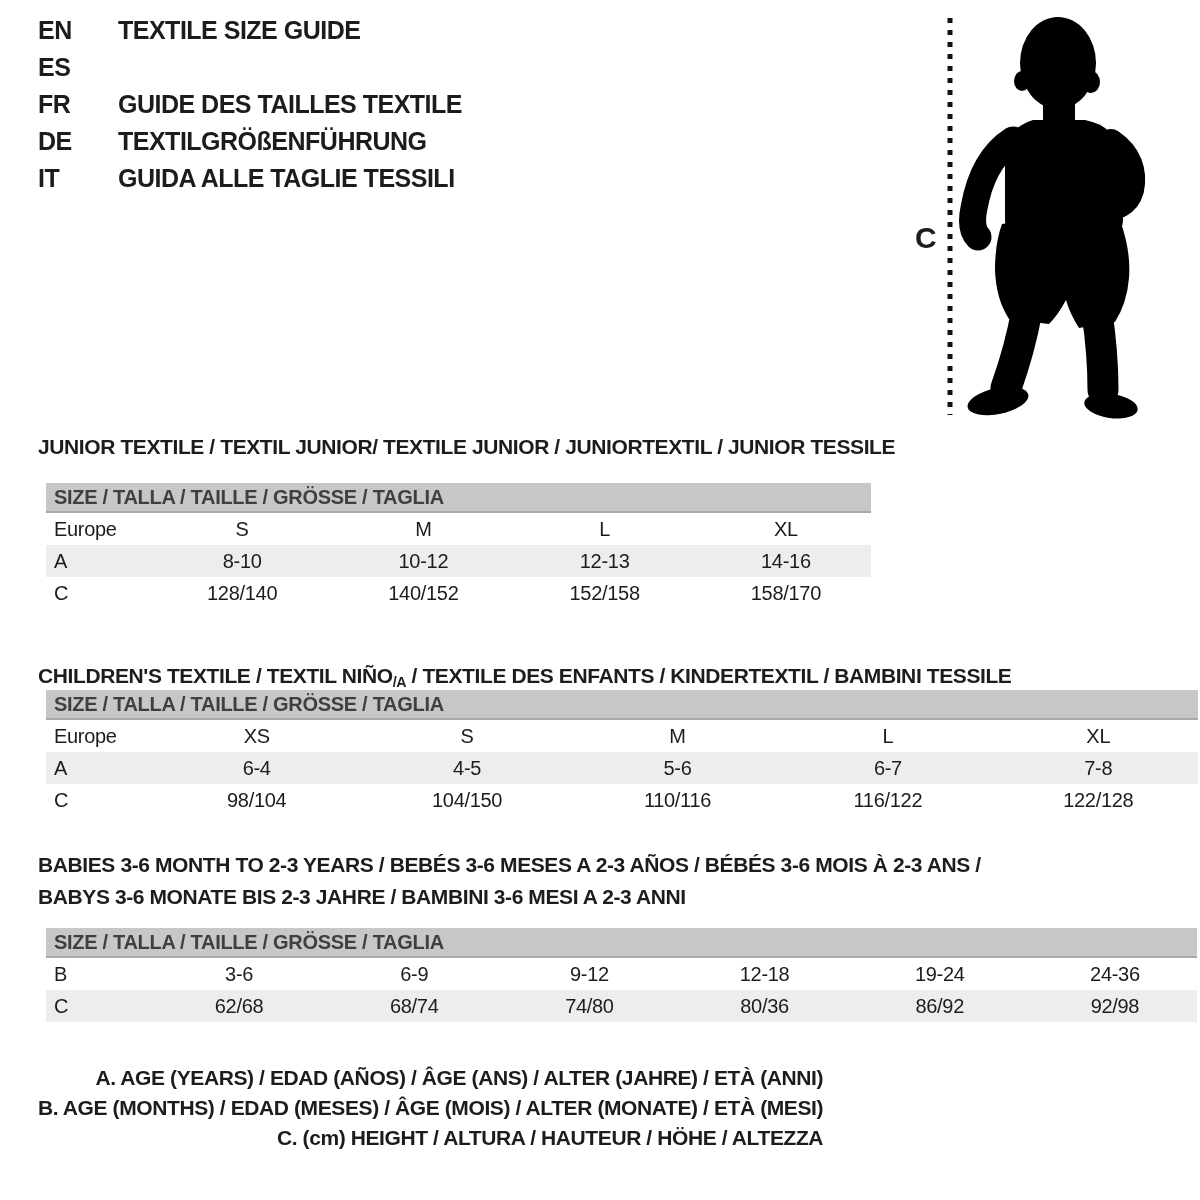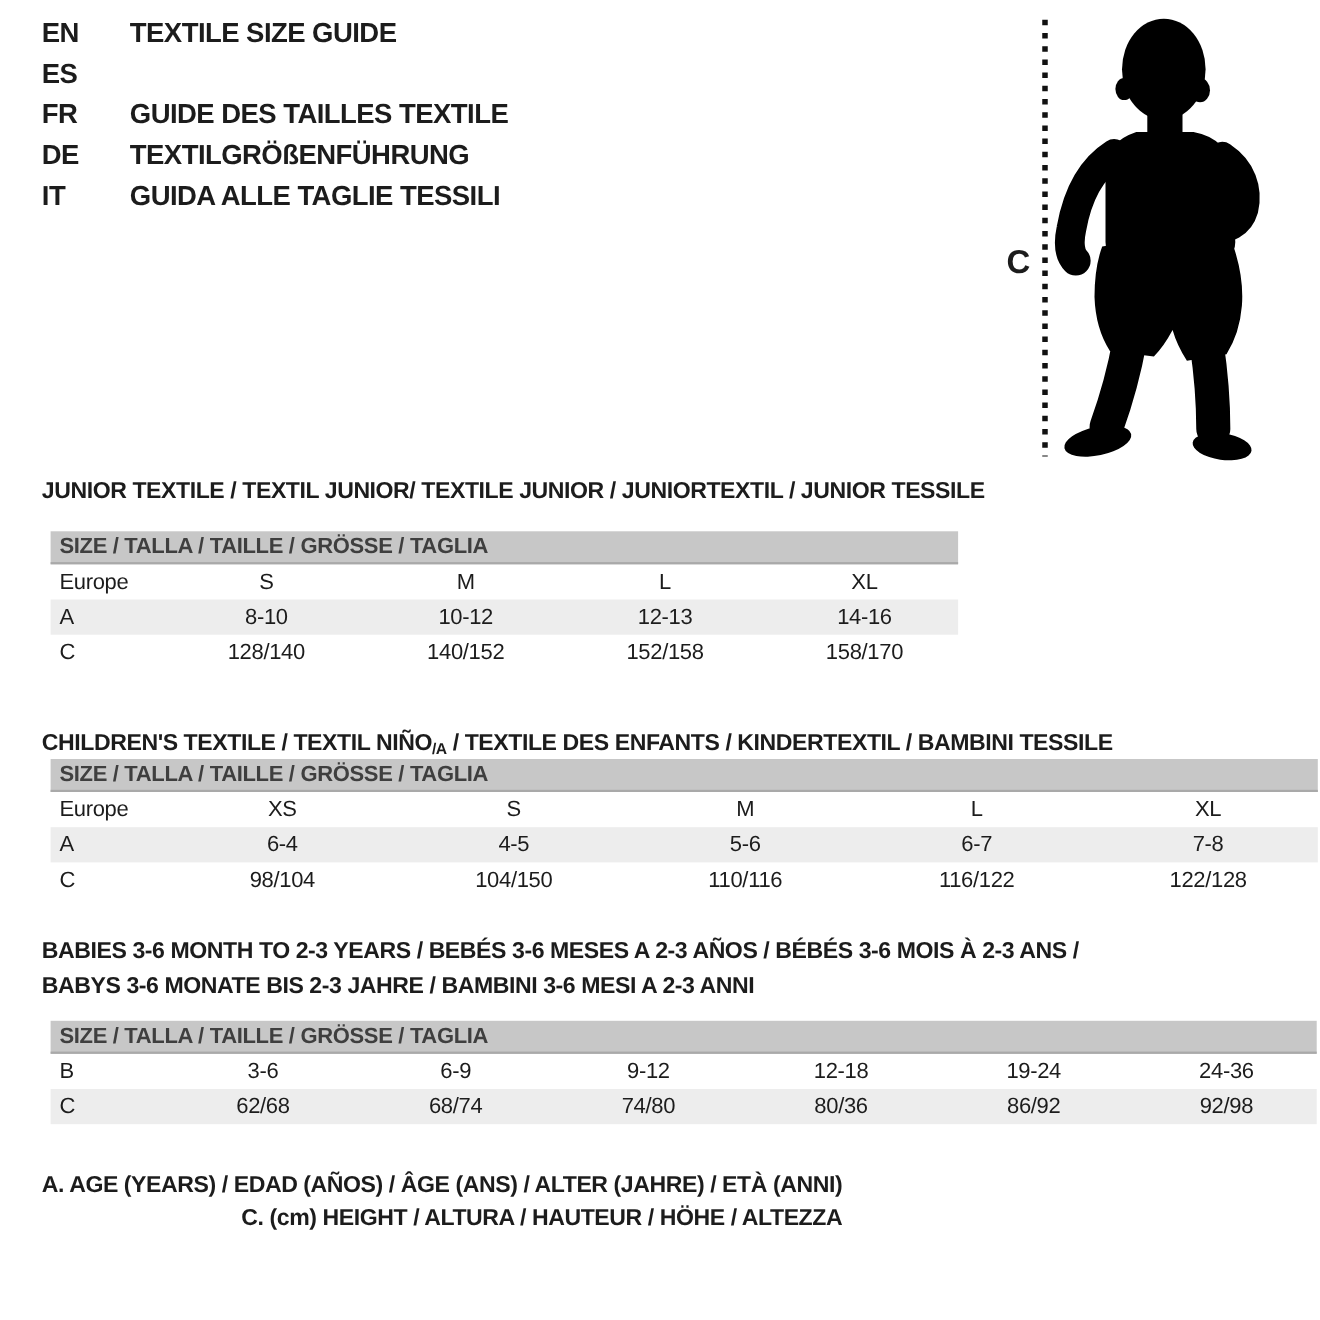--- a/index.html
+++ b/index.html
@@ -173,14 +173,15 @@
     <div class="tcell">68/74</div>
     <div class="tcell">74/80</div>
     <div class="tcell">80/36</div>
     <div class="tcell">86/92</div>
     <div class="tcell">92/98</div>
   </div>
 </div>
 
 <div class="legend">
   <div class="legend-line">A. AGE (YEARS) / EDAD (AÑOS) / ÂGE (ANS) / ALTER (JAHRE) / ETÀ (ANNI)</div>
+  <div class="legend-line">B. AGE (MONTHS) / EDAD (MESES) / ÂGE (MOIS) / ALTER (MONATE) / ETÀ (MESI)</div>
   <div class="legend-line">C. (cm) HEIGHT / ALTURA / HAUTEUR / HÖHE / ALTEZZA</div>
 </div>
 
 </body></html>

